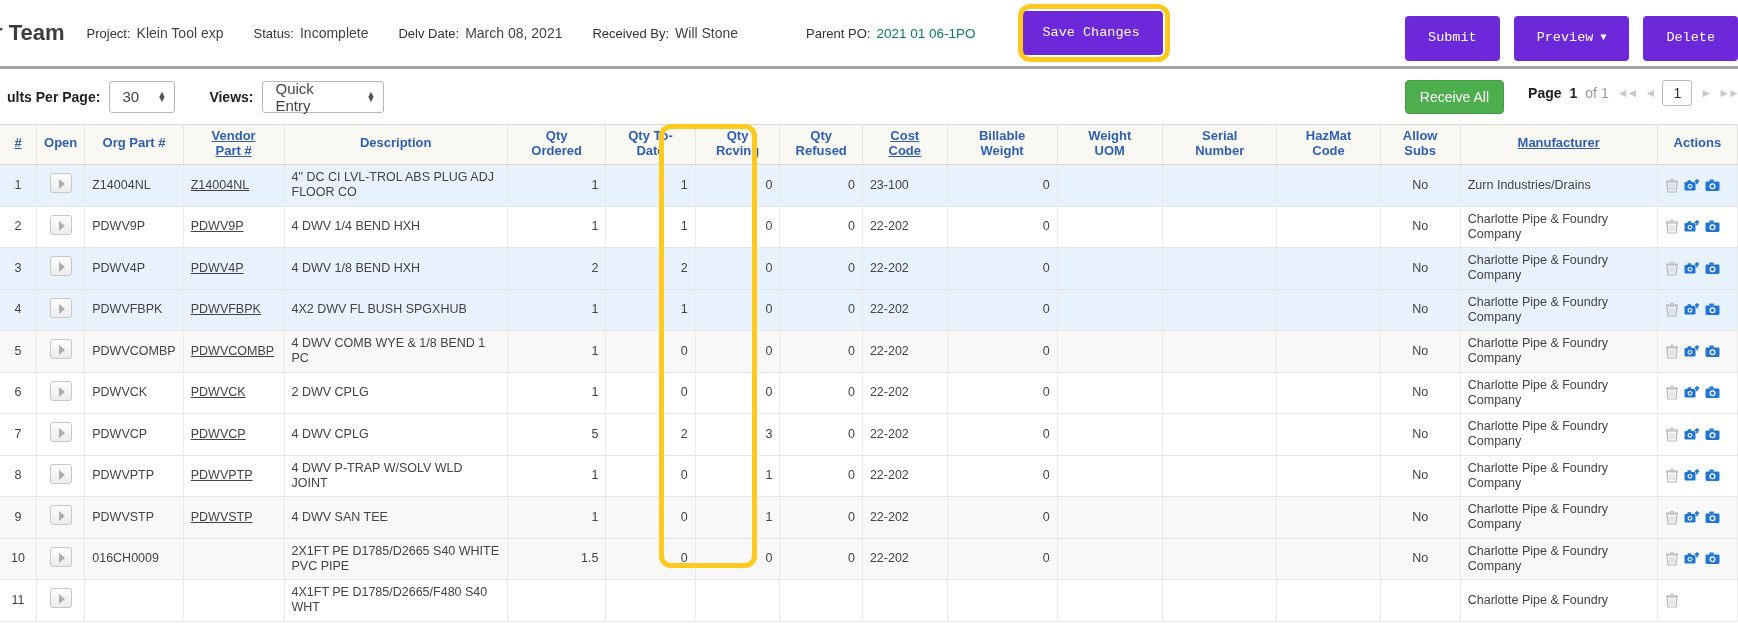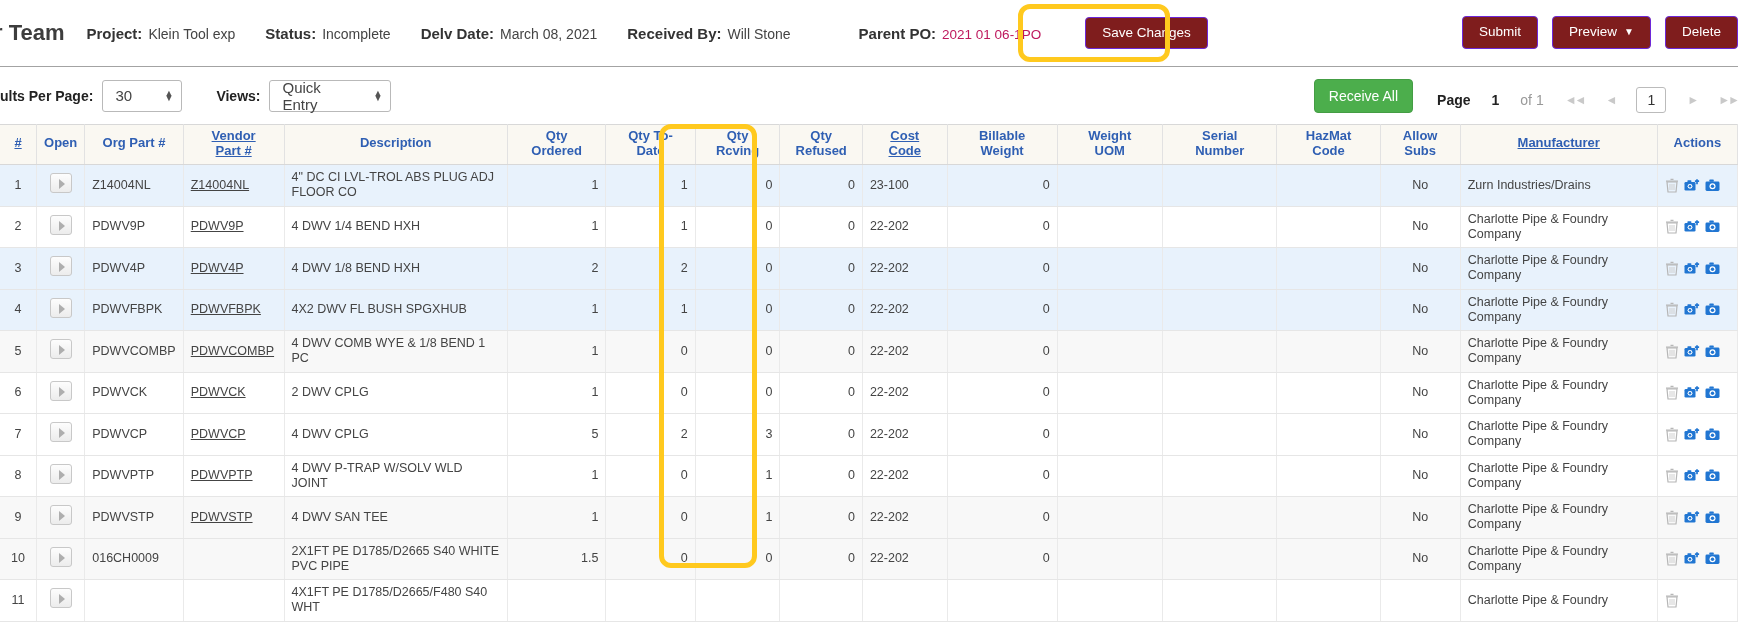--- a/index.html
+++ b/index.html
@@ -30,46 +30,46 @@
     margin-right: 22px;
     white-space: nowrap;
   }
   .meta-group {
     display: flex;
     align-items: baseline;
     margin-right: 30px;
     white-space: nowrap;
   }
   .meta-label {
-    font-weight: bold;
+    font-weight: normal;
     color: #333;
-    font-size: 15px;
+    font-size: 13px;
     margin-right: 6px;
   }
   .meta-value {
     color: #444;
     font-size: 14px;
   }
   .parent-po-group { margin-left: 38px; }
   .po-link {
-    color: #be185d;
+    color: #0f766e;
     font-size: 13.5px;
     text-decoration: none;
     cursor: pointer;
   }
 
   .btn-tan {
-    background: #7f1d1d;
-    border: 1px solid #6d28d9;
+    background: #6d28d9;
+    border: 7px solid #6d28d9;
     color: #ffffff;
     font-size: 13.5px;
     padding: 8px 16px;
     border-radius: 4px;
     cursor: pointer;
-    font-family: Liberation Sans, sans-serif;
+    font-family: Liberation Mono, monospace;
     line-height: 1.1;
     white-space: nowrap;
   }
 
   .save-wrap {
     position: relative;
     margin-left: 14px;
   }
   
   .highlight-box {
@@ -104,25 +104,25 @@
   .caret-down {
     display: inline-block;
     margin-left: 7px;
     font-size: 10px;
     transform: translateY(-1px);
   }
 
   
   .toolbar {
     height: 58px;
-    border-top: 1px solid #a3a3a3;
+    border-top: 3px solid #a3a3a3;
     display: flex;
     align-items: center;
     position: relative;
-    padding-left: 0;
+    padding-left: 7px;
   }
   .tb-label {
     font-weight: bold;
     font-size: 14px;
     color: #222;
     margin-right: 9px;
     white-space: nowrap;
   }
   .select-box {
     border: 1px solid #b9b9b9;
@@ -138,46 +138,46 @@
     margin-right: 34px;
   }
   .select-box .sel-val { margin-right: 14px; }
   .spinner {
     display: inline-flex;
     flex-direction: column;
     line-height: 5px;
     font-size: 9px;
     color: #555;
   }
-  .rpp-box { width: 80px; justify-content: space-between; }
+  .rpp-box { width: 66px; justify-content: space-between; }
   .views-box { width: 122px; justify-content: space-between; }
 
   .btn-green {
     background: #4cae4c;
     border: 1px solid #449d44;
     color: #fff;
     font-size: 14px;
     padding: 8px 14px;
     border-radius: 4px;
     cursor: pointer;
     font-family: "Liberation Sans", sans-serif;
     white-space: nowrap;
   }
 
   .toolbar-right {
     position: absolute;
     right: 0px;
     display: flex;
-    align-items: flex-end;
+    align-items: flex-start;
     gap: 10px;
   }
   .pager {
     display: flex;
     align-items: center;
-    gap: 21px;
+    gap: 8px;
     margin-left: 14px;
     font-size: 14px;
     white-space: nowrap;
   }
   .pager .p-strong { font-weight: bold; color: #222; }
   .pager .p-dim { color: #999; }
   .pg-arrow {
     color: #c9c9c9;
     font-size: 12px;
     cursor: pointer;

